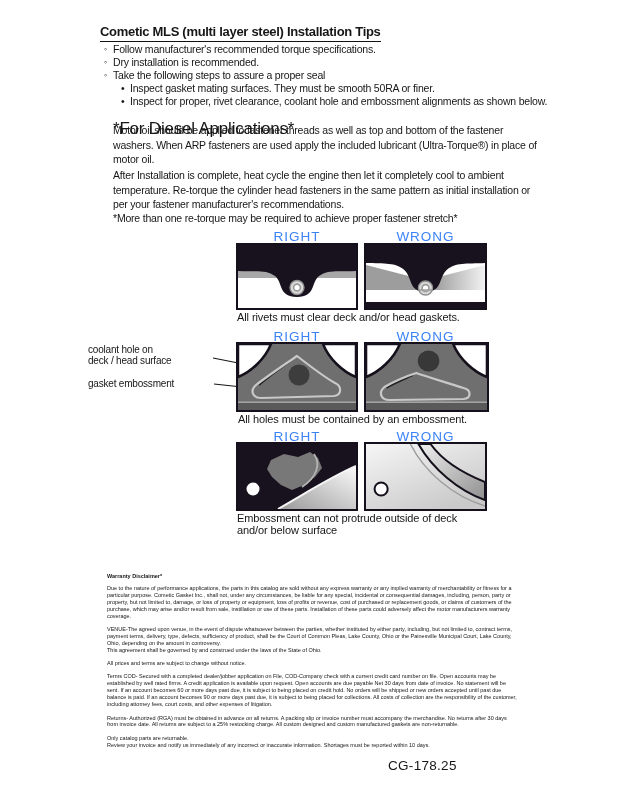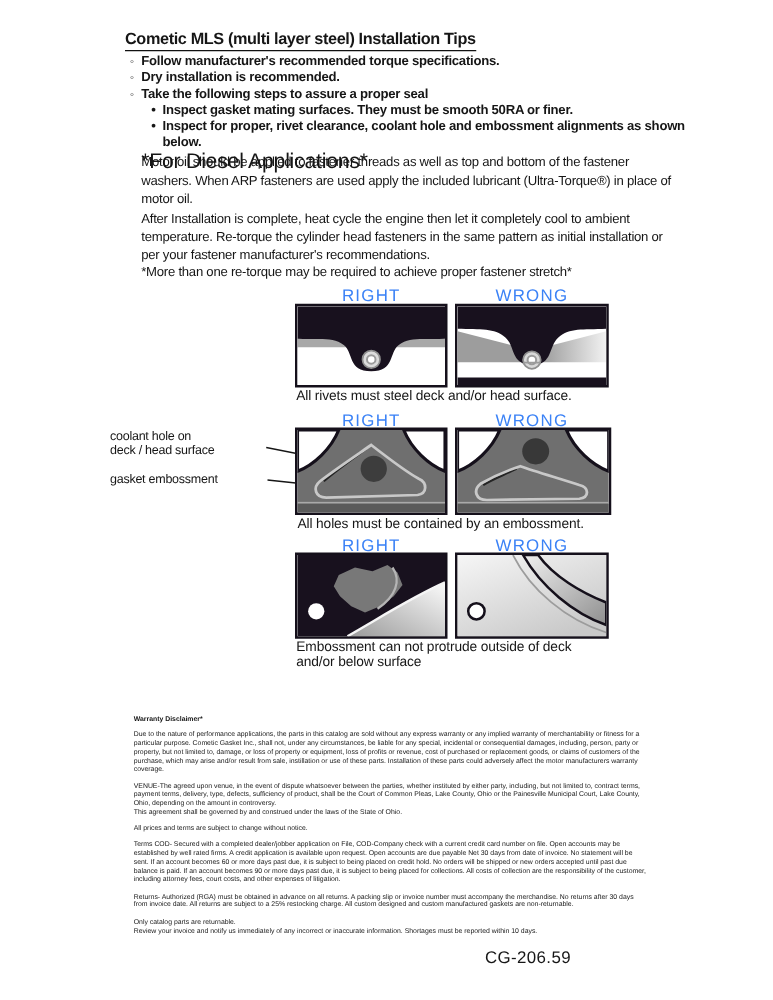--- a/index.html
+++ b/index.html
@@ -41,21 +41,21 @@
 </style>
 </head>
 <body>
 
 <div class="page">
 
   <div class="abs" style="left:100px;top:22px;">
     <span class="title">Cometic MLS (multi layer steel) Installation Tips</span>
   </div>
 
-  <div class="abs body-txt" style="left:104px;top:43px;width:470px;font-weight:bold;">
+  <div class="abs body-txt" style="left:104px;top:43px;width:470px;">
     <div class="blt"><span>Follow manufacturer's recommended torque specifications.</span></div>
     <div class="blt"><span>Dry installation is recommended.</span></div>
     <div class="blt"><span>Take the following steps to assure a proper seal</span></div>
     <div class="sub"><span>Inspect gasket mating surfaces.  They must be smooth 50RA or finer.</span></div>
     <div class="sub"><span>Inspect for proper, rivet clearance, coolant hole and embossment alignments as shown below.</span></div>
   </div>
 
   <div class="abs h2" style="left:113px;top:119px;">*For Diesel Applications*</div>
   <p class="abs para" style="left:113px;top:123px;width:428px;">Motor oil should be applied to fastener threads as well as top and bottom of the fastener washers. When ARP fasteners are used apply the included lubricant (Ultra-Torque®) in place of motor oil.</p>
   <p class="abs para" style="left:113px;top:168px;width:428px;">After Installation is complete, heat cycle the engine then let it completely cool to ambient temperature. Re-torque the cylinder head fasteners in the same pattern as initial installation or per your fastener manufacturer's recommendations.</p>
@@ -88,21 +88,21 @@
       <path d="M68 33 L118 20 L118 45 L68 45 Z" fill="url(#g-r1w)"></path>
       <rect x="0" y="45" width="118" height="12" fill="#ffffff"></rect>
       <rect x="0" y="57" width="118" height="6" fill="#18111e"></rect>
       <path d="M0 0 H118 V18 C99 19 89 17 80 25 C72 32 76 47 59 47 C42 47 46 32 38 25 C29 17 19 19 0 18 Z" fill="#18111e"></path>
       <circle cx="59" cy="43" r="7" fill="#d8d8d8" stroke="#8f8f8f" stroke-width="1.4"></circle>
       <circle cx="59" cy="43" r="3.4" fill="#ffffff" stroke="#9b9b9b" stroke-width="1.6"></circle>
       <line x1="52.5" y1="45" x2="65.5" y2="45" stroke="#9b9b9b" stroke-width="1.4"></line>
     </svg>
   </div>
 
-  <div class="abs caption" style="left:237px;top:311px;">All rivets must steel deck and/or head surface.</div>
+  <div class="abs caption" style="left:237px;top:311px;">All rivets must clear deck and/or head gaskets.</div>
 
   <div class="abs flabel" style="left:236px;top:329px;width:122px;">RIGHT</div>
   <div class="abs flabel" style="left:364px;top:329px;width:123px;">WRONG</div>
 
   <div class="abs callout" style="left:88px;top:344px;width:122px;">
     <div>coolant hole on</div>
     <div>deck / head surface</div>
   </div>
   <div class="abs callout" style="left:88px;top:378px;width:122px;">
     <div>gasket embossment</div>
@@ -188,15 +188,15 @@
     <p class="gap">Due to the nature of performance applications, the parts in this catalog are sold without any express warranty or any implied warranty of merchantability or fitness for a particular purpose.  Cometic Gasket Inc., shall not, under any circumstances, be liable for any special, incidental or consequential damages, including, person, party or property, but not limited to, damage, or loss of property or equipment, loss of profits or revenue, cost of purchased or replacement goods, or claims of customers of the purchase, which may arise and/or result from sale, instillation or use of these parts.  Installation of these parts could adversely affect the motor manufacturers warranty coverage.</p>
     <p>VENUE-The agreed upon venue, in the event of dispute whatsoever between the parties, whether instituted by either party, including, but not limited to, contract terms, payment terms, delivery, type, defects, sufficiency of product, shall be the Court of Common Pleas, Lake County, Ohio or the Painesville Municipal Court, Lake County, Ohio, depending on the amount in controversy.</p>
     <p class="gap">This agreement shall be governed by and construed under the laws of the State of Ohio.</p>
     <p class="gap">All prices and terms are subject to change without notice.</p>
     <p class="gap">Terms COD- Secured with a completed dealer/jobber application on File, COD-Company check with a current credit card number on file.  Open accounts may be established by well rated firms.  A credit application is available upon request.  Open accounts are due payable Net 30 days from date of invoice.  No statement will be sent.  If an account becomes 60 or more days past due, it is subject to being placed on credit hold.  No orders will be shipped or new orders accepted until past due balance is paid.  If an account becomes 90 or more days past due, it is subject to being placed for collections.  All costs of collection are the responsibility of the customer, including attorney fees, court costs, and other expenses of litigation.</p>
     <p class="gap">Returns- Authorized (RGA) must be obtained in advance on all returns.  A packing slip or invoice number must accompany the merchandise.  No returns after 30 days from invoice date.  All returns are subject to a 25% restocking charge.  All custom designed and custom manufactured gaskets are non-returnable.</p>
     <p>Only catalog parts are returnable.</p>
     <p>Review your invoice and notify us immediately of any incorrect or inaccurate information.  Shortages must be reported within 10 days.</p>
   </div>
 
-  <div class="abs footer-code" style="left:388px;top:758px;">CG-206.59</div>
+  <div class="abs footer-code" style="left:388px;top:758px;">CG-178.25</div>
 
 </div>
 
 </body></html>

